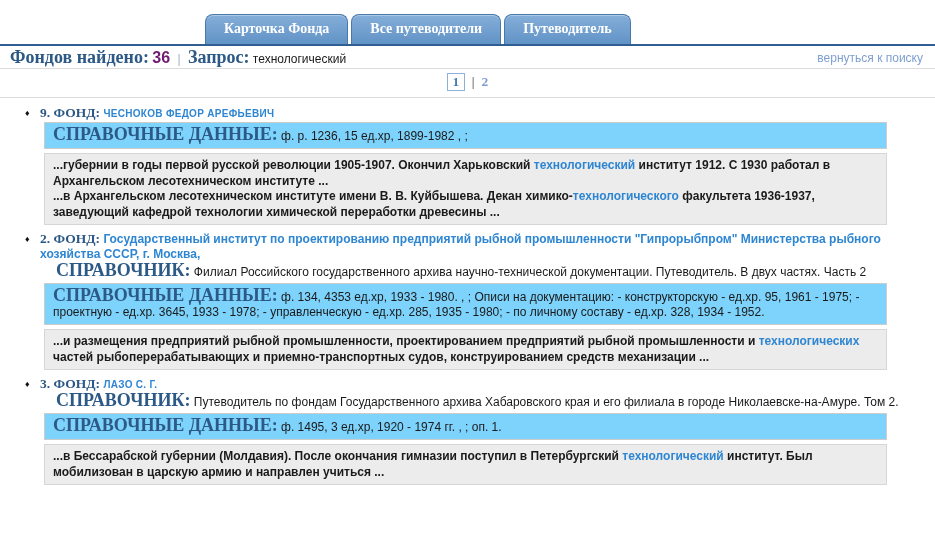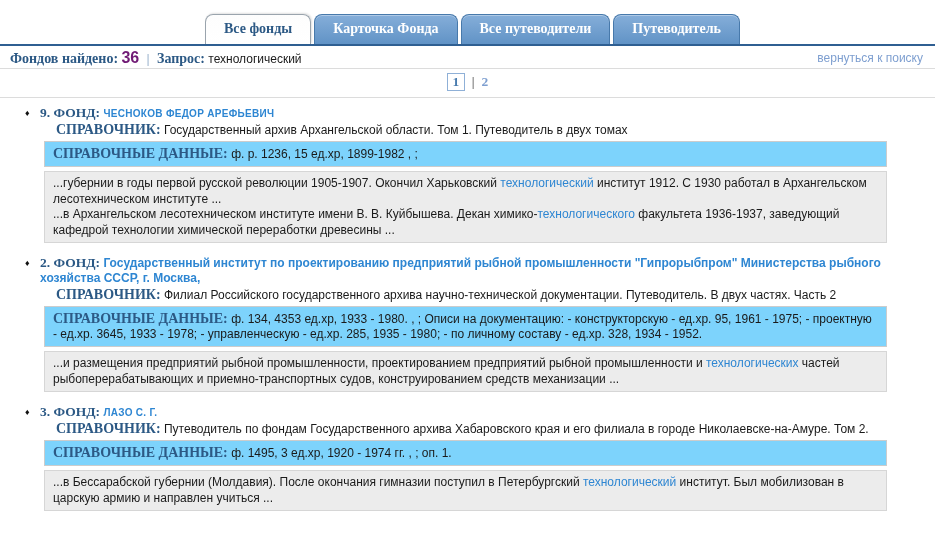--- a/index.html
+++ b/index.html
@@ -34,21 +34,21 @@
     box-shadow:1px -1px 2px rgba(0,0,0,.12);
   }
 
   
   .rheader {
     height:20px; padding:3px 12px 0 10px;
     display:flex; justify-content:space-between; align-items:center;
   }
   .serif-lbl {
     font-family:"Liberation Serif", serif; font-weight:bold;
-    font-size:14px; color:#2c5985;
+    font-size:18px; color:#2c5985;
   }
   .rh-left .count { color:#701a75; font-size:16px; }
   .rh-left .rh-sep { color:#9bb3cd; margin:0 4px; }
   .rh-left .query { color:#1a1a1a; }
   .back-link { color:#7e9fd0; font-size:12px; }
 
   .hsep { border-top:1px solid #dcdcdc; margin-top:2px; }
 
   
   .pagination {
@@ -81,33 +81,32 @@
   .fond-link.caps { font-size:10px; letter-spacing:.3px; }
 
   .sprav-line { padding-left:56px; padding-right:10px; line-height:15px; margin-bottom:3px; }
   .sprav-line .val { color:#1a1a1a; }
 
   .data-box {
     margin:0 48px 0 44px; border:1px solid #cccccc; background:#7dd3fc;
     padding:4px 8px; line-height:15px;
   }
   .snippet-box {
-    margin:4px 48px 12px 44px; border:1px solid #d6d6d6; background:#ececec;
-    padding:4px 8px; line-height:15.5px;
+    margin:4px 48px 0 44px; border:1px solid #d6d6d6; background:#ececec;
+    padding:4px 8px; line-height:15.5px;font-weight:bold;
   }
   .snippet-box p { margin:0; }
   .hl { color:#2e86d2; }
 </style>
 </head>
 <body>
 
 <div class="page">
 
   <div class="tabstrip">
-      <div class="tab active">Все фонды</div>
       <div class="tab">Карточка Фонда</div>
       <div class="tab">Все путеводители</div>
       <div class="tab">Путеводитель</div>
     </div>
 
   <div class="rheader">
     <div class="rh-left">
       <span class="serif-lbl">Фондов найдено:</span>
       <b class="count">36</b>
       <span class="rh-sep">|</span>
@@ -123,21 +122,20 @@
     <span class="page-current">1</span>
     <span class="page-sep">|</span>
     <a class="page-link">2</a>
   </div>
 
   <div class="hsep"></div>
 
   <div class="results">
       <div class="entry">
         <div class="fond-line"><span class="bullet">♦</span><span class="fond-lbl">9. ФОНД:</span> <a class="fond-link caps">ЧЕСНОКОВ ФЕДОР АРЕФЬЕВИЧ</a></div>
-        <div class="sprav-line"><span class="serif-lbl">СПРАВОЧНИК:</span> <span class="val">Государственный архив Архангельской области. Том 1. Путеводитель в двух томах</span></div>
         <div class="data-box"><span class="serif-lbl">СПРАВОЧНЫЕ ДАННЫЕ:</span> <span class="val">ф. р. 1236, 15 ед.хр, 1899-1982 , ;</span></div>
         <div class="snippet-box">
           <p>...губернии в годы первой русской революции 1905-1907. Окончил Харьковский <a class="hl">технологический</a> институт 1912. С 1930 работал в Архангельском лесотехническом институте ...</p>
           <p>...в Архангельском лесотехническом институте имени В. В. Куйбышева. Декан химико-<a class="hl">технологического</a> факультета 1936-1937, заведующий кафедрой технологии химической переработки древесины ...</p>
         </div>
       </div>
       <div class="entry">
         <div class="fond-line"><span class="bullet">♦</span><span class="fond-lbl">2. ФОНД:</span> <a class="fond-link">Государственный институт по проектированию предприятий рыбной промышленности "Гипрорыбпром" Министерства рыбного хозяйства СССР, г. Москва,</a></div>
         <div class="sprav-line"><span class="serif-lbl">СПРАВОЧНИК:</span> <span class="val">Филиал Российского государственного архива научно-технической документации. Путеводитель. В двух частях. Часть 2</span></div>
         <div class="data-box"><span class="serif-lbl">СПРАВОЧНЫЕ ДАННЫЕ:</span> <span class="val">ф. 134, 4353 ед.хр, 1933 - 1980. , ; Описи на документацию: - конструкторскую - ед.хр. 95, 1961 - 1975; - проектную - ед.хр. 3645, 1933 - 1978; - управленческую - ед.хр. 285, 1935 - 1980; - по личному составу - ед.хр. 328, 1934 - 1952.</span></div>

